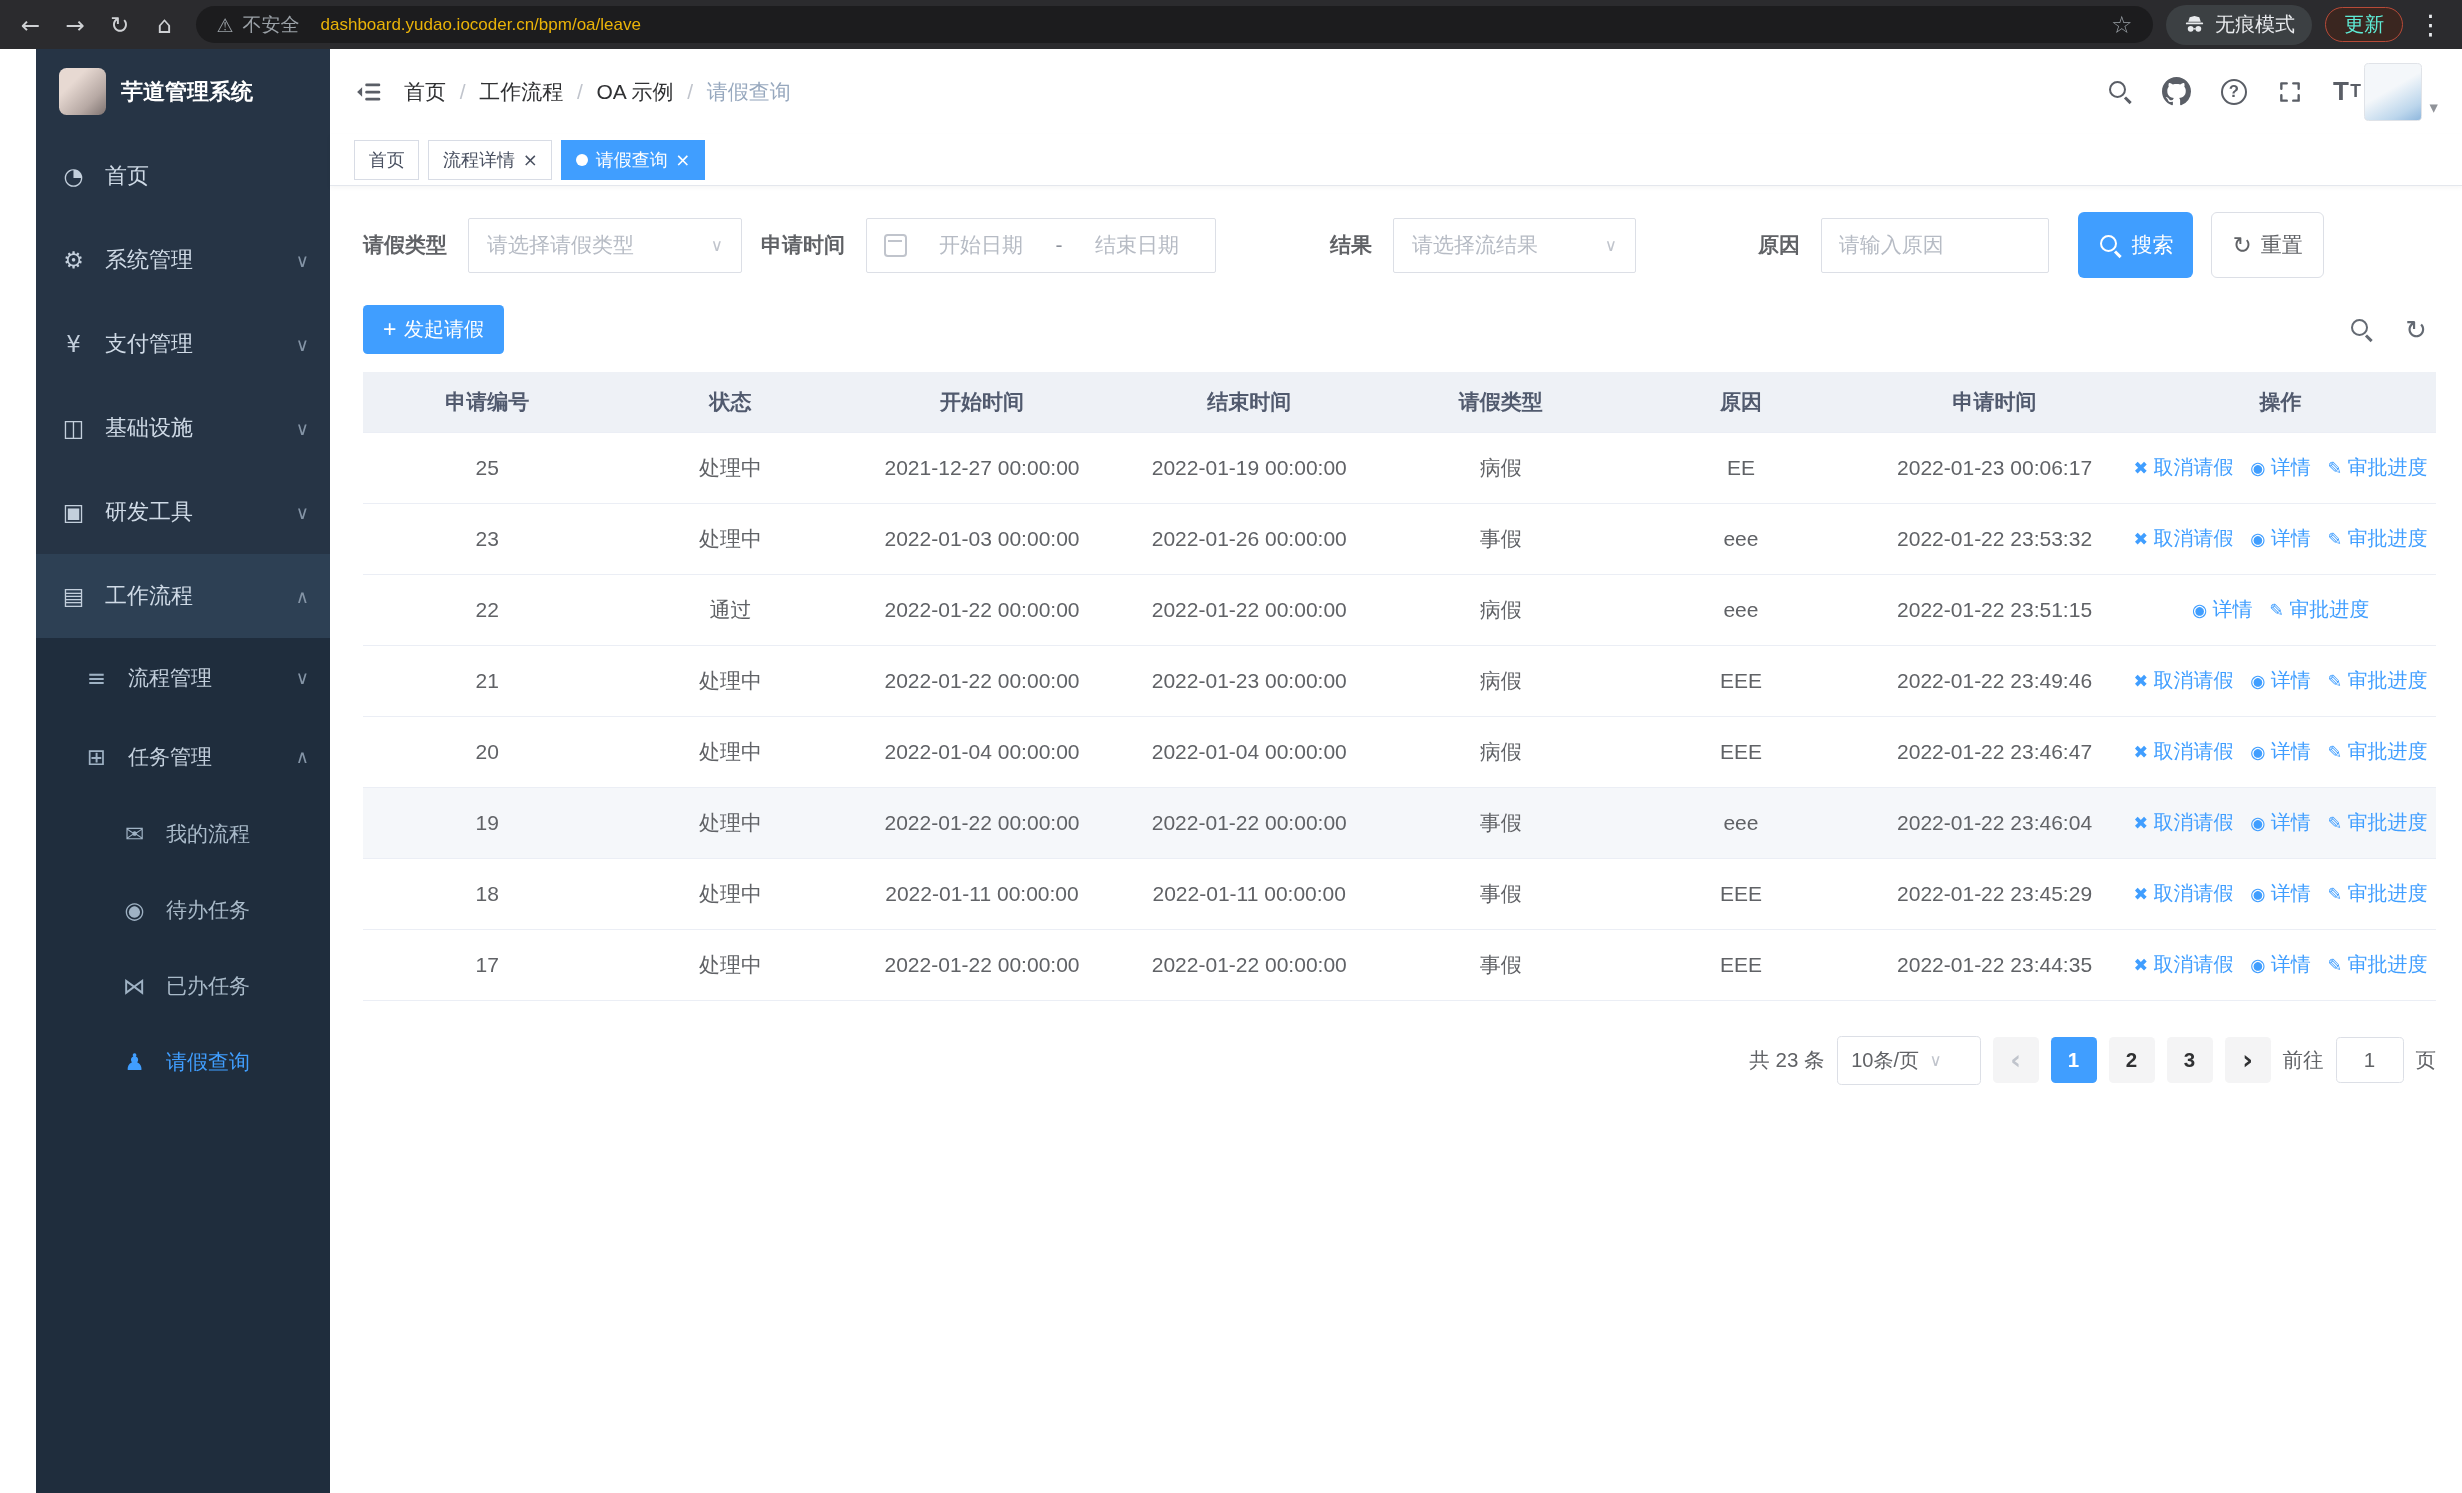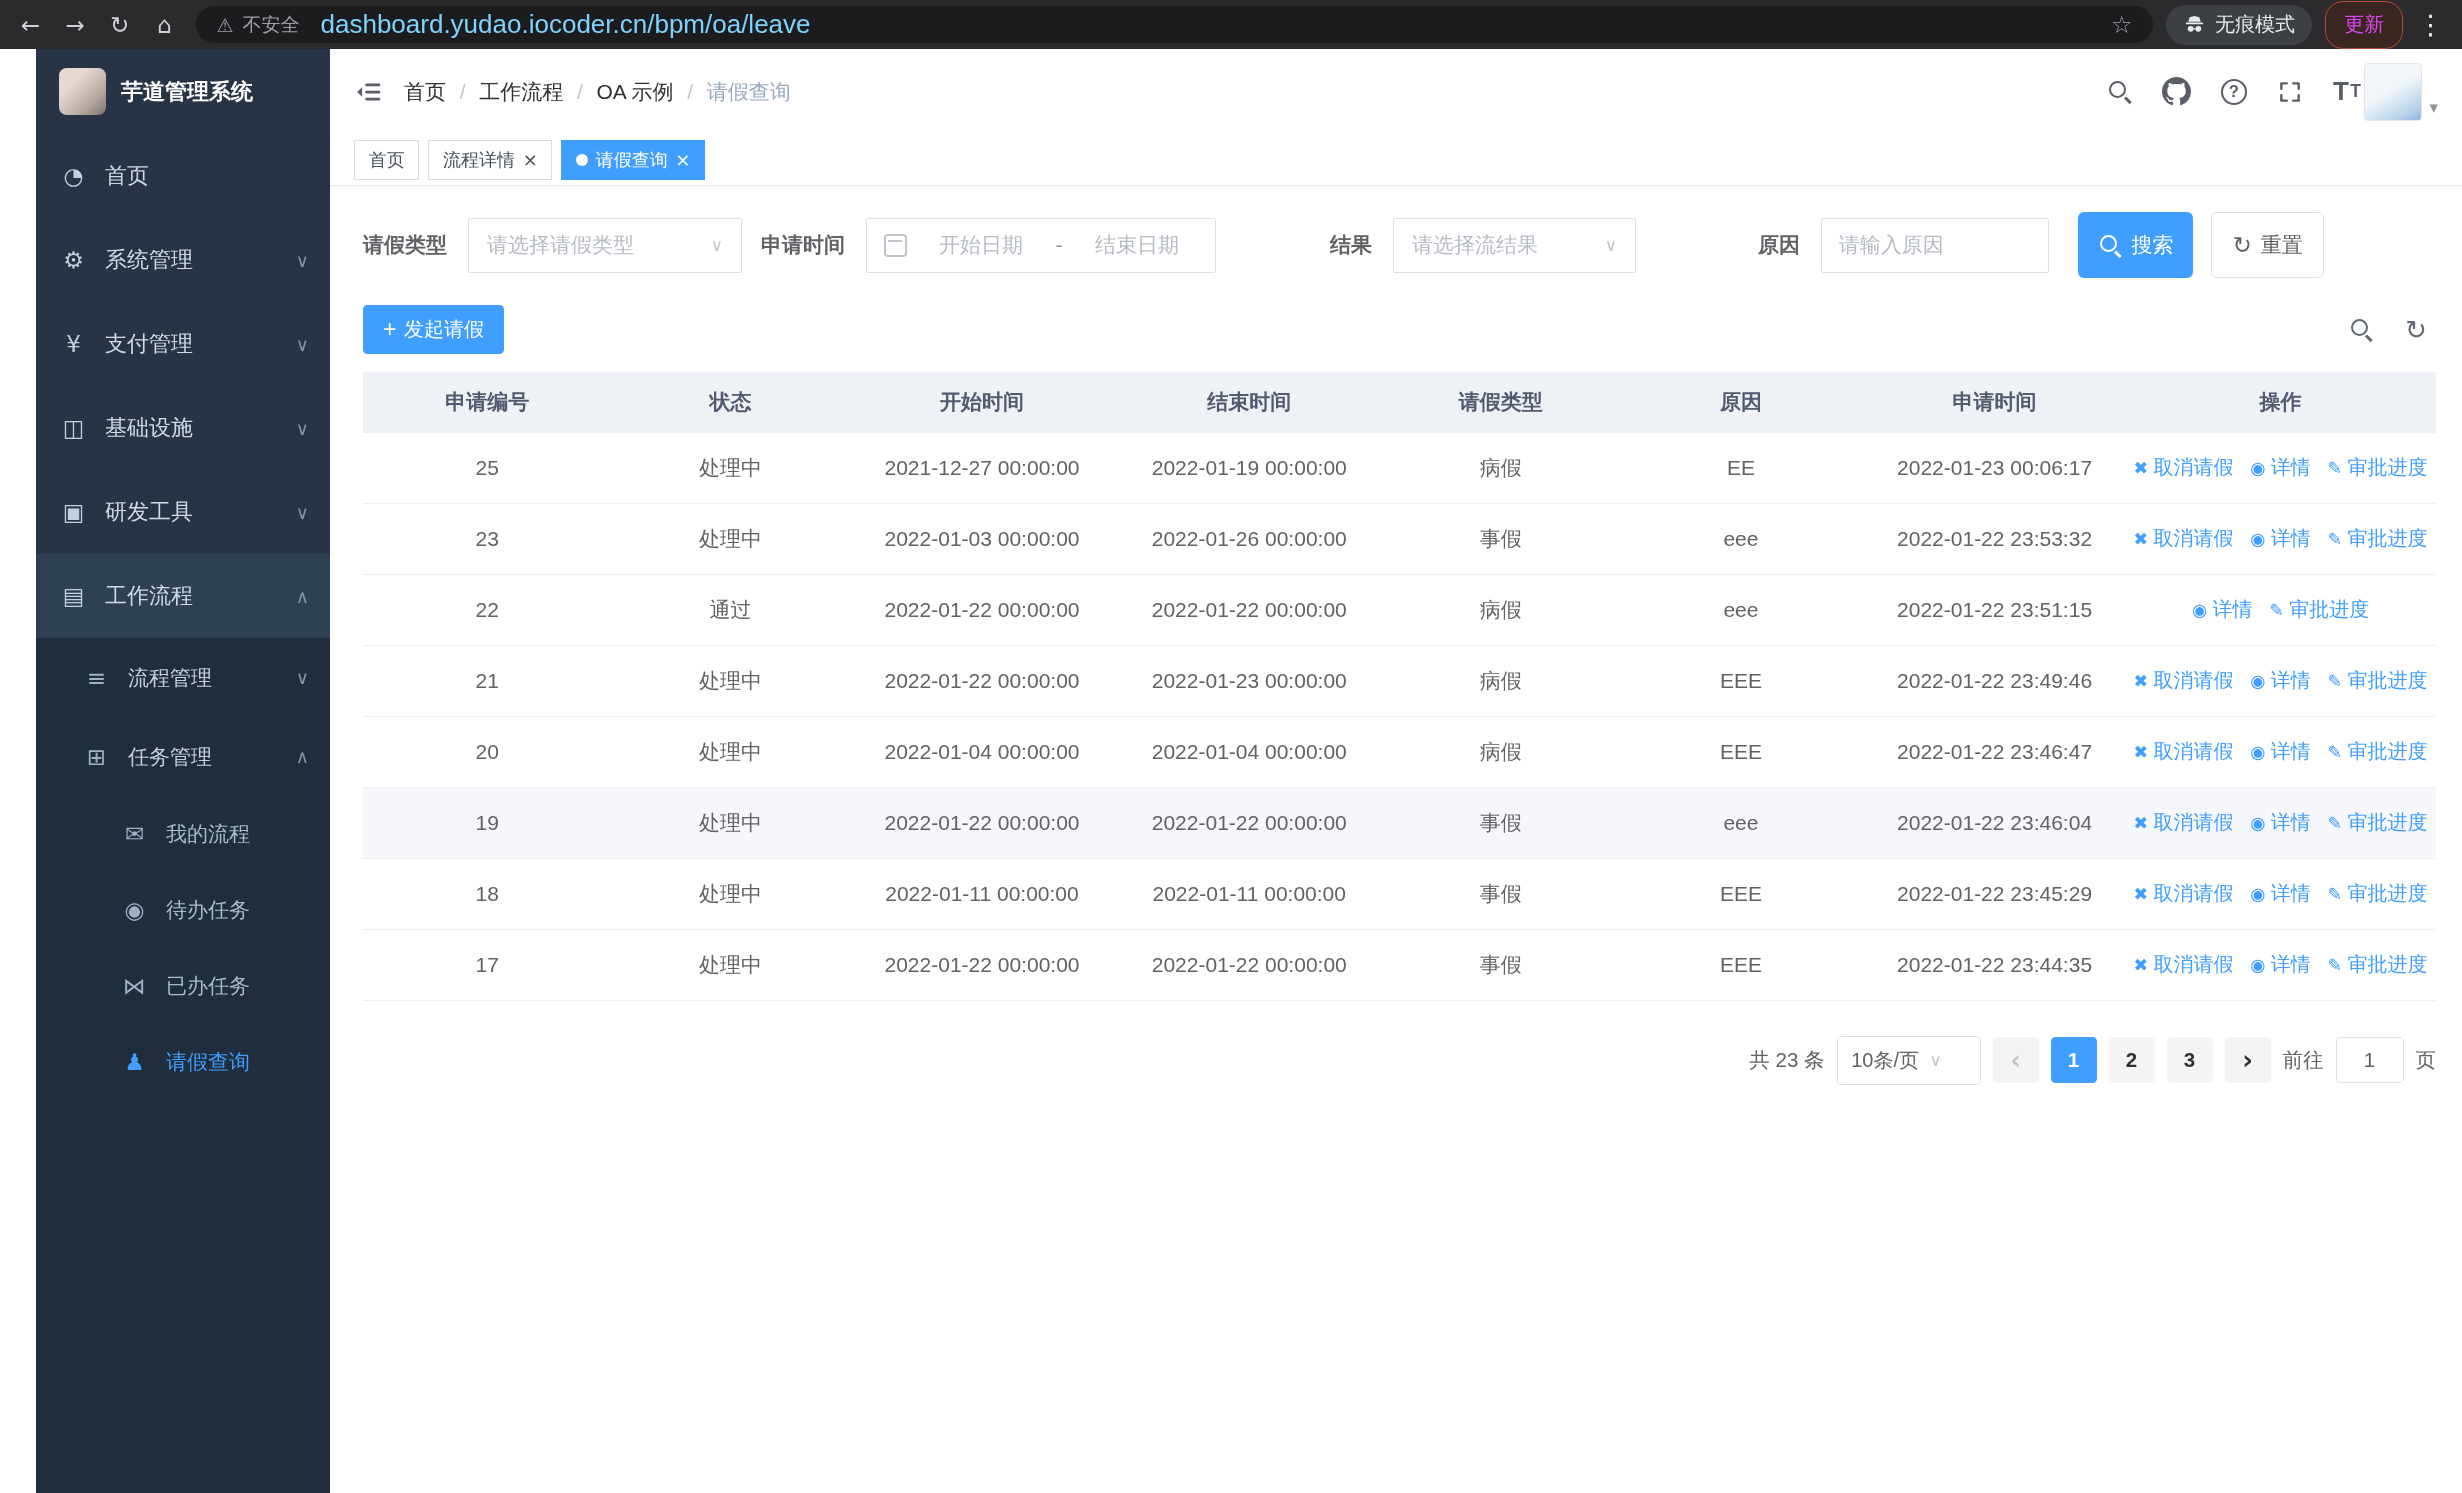--- a/index.html
+++ b/index.html
@@ -10,26 +10,26 @@
 
   
   .browser-chrome{ height:49px; background:#2b2b2e; display:flex; align-items:center; padding:0 12px; }
   .bnav{ display:flex; align-items:center; gap:7.6px; }
   .bicon{ width:37px; height:37px; display:flex; align-items:center; justify-content:center;
           color:#cfd1d4; font-size:23px; cursor:pointer; }
   .addr{ flex:1; height:37px; margin:0 13.7px; background:#1c1c1e; border-radius:20px;
          display:flex; align-items:center; padding:0 20px; min-width:0; }
   .warn{ color:#9aa0a6; font-size:19px; margin-right:9px; }
   .sec{ color:#9aa0a6; font-size:19px; margin-right:21px; white-space:nowrap; }
-  .url{ color:#7dd3fc; font-size:26px; flex:1; white-space:nowrap; overflow:hidden; }
+  .url{ color:#eab308; font-size:17px; flex:1; white-space:nowrap; overflow:hidden; }
   .star{ color:#9aa0a6; font-size:24px; margin-left:12px; cursor:pointer; }
   .chip-incog{ display:flex; align-items:center; gap:9px; background:#3c4043; height:40px;
                border-radius:21px; padding:0 16.7px; color:#e8eaed; font-size:20px; white-space:nowrap; }
-  .chip-update{ display:flex; align-items:center; height:48px; border:1.5px solid #b74a38; background:#3a2620;
-                color:#d946ef; border-radius:18px; padding:0 18px; font-size:20px; margin-left:13.7px;
+  .chip-update{ display:flex; align-items:center; height:35px; border:1.5px solid #b74a38; background:#3a2620;
+                color:#5eead4; border-radius:18px; padding:0 18px; font-size:20px; margin-left:13.7px;
                 white-space:nowrap; cursor:pointer; }
   .dots{ color:#e8eaed; font-size:27px; margin:0 6px 0 13.7px; cursor:pointer; }
 
   
   .app{ display:flex; height:1445px;margin-left:36px; }
   .sidebar{ width:294px; background:#1f2d3d; flex-shrink:0; display:flex; flex-direction:column; }
   .logo{ height:85px; background:#263445; display:flex; align-items:center; gap:15px; padding:0 23px; cursor:pointer; }
   .logo-img{ width:47px; height:47px; border-radius:7.6px; flex-shrink:0;
              background:linear-gradient(135deg,#e7d9d2 30%,#b7a9a4 70%,#7d7270); }
   .logo-title{ color:#fff; font-size:22px; font-weight:700; white-space:nowrap; }

